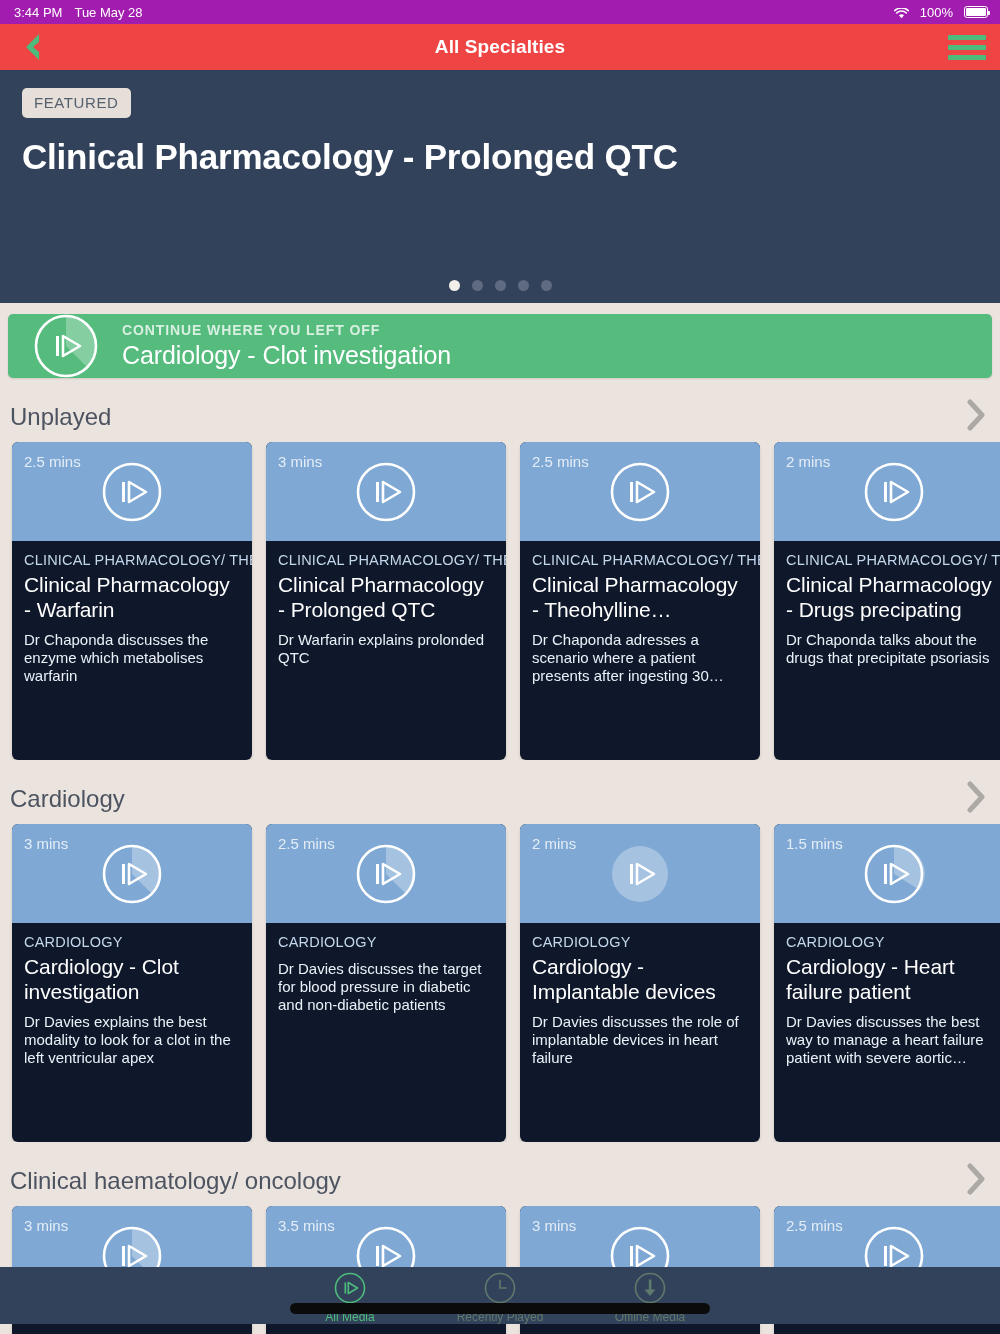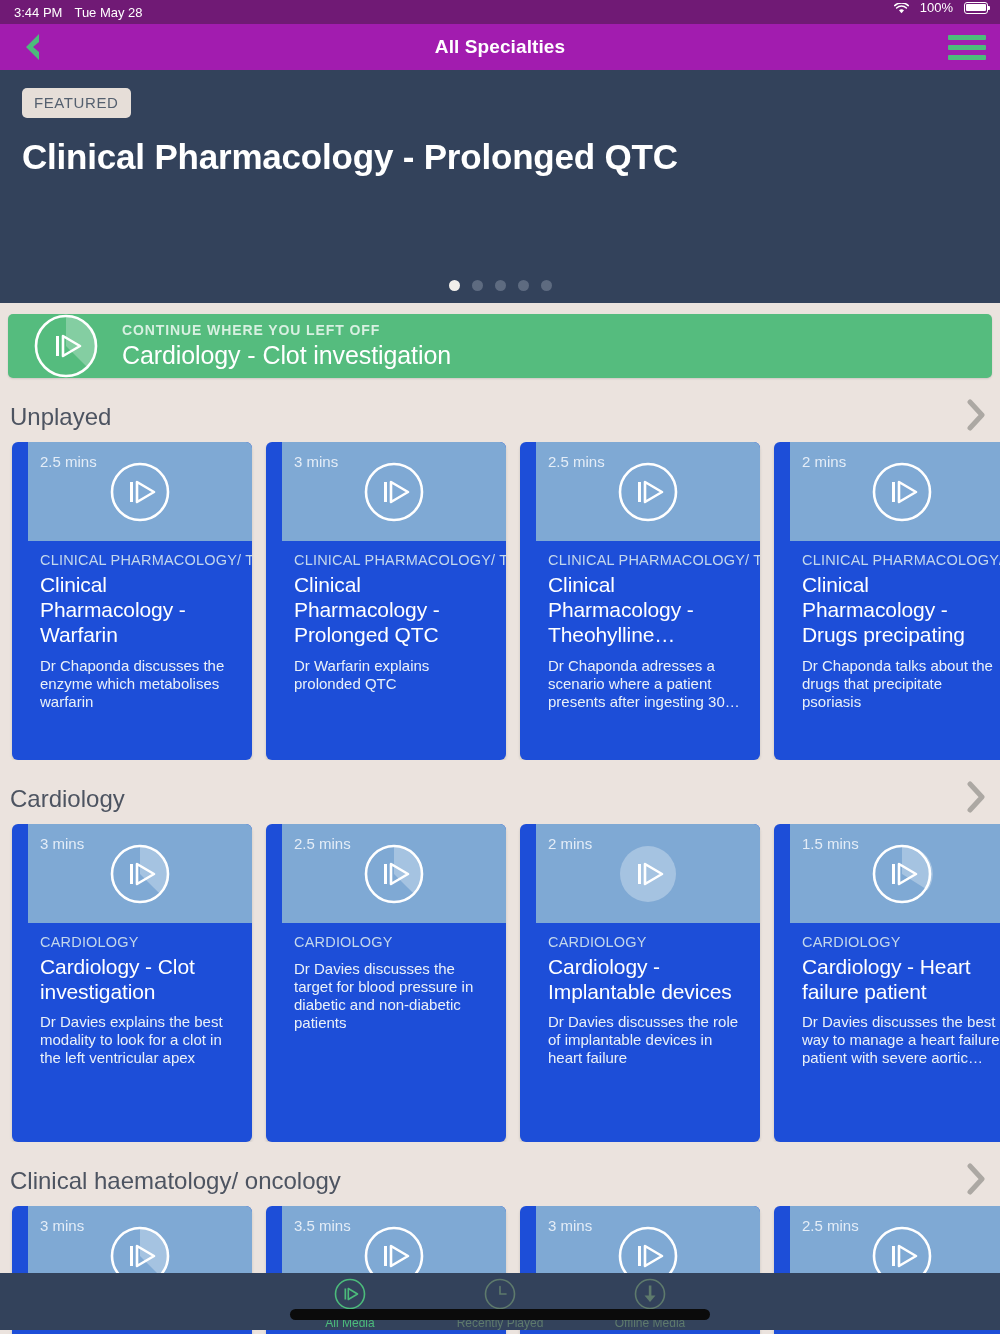--- a/index.html
+++ b/index.html
@@ -6,34 +6,34 @@
   html,body { width:1000px; height:1334px; }
   body {
     background:#EBE3DE;
     font-family:"Liberation Sans", sans-serif;
     overflow:hidden;
     position:relative;
   }
 
   
   .statusbar{
-    height:24px; background:#701a75; color:#ffffff;
-    display:flex; padding:0 14px;
+    height:24px; background:#a21caf; color:#ffffff;
+    display:flex; align-items:center; padding:0 14px;
     font-size:13px; position:relative;
   }
   .status-left{ display:flex; align-items:center; gap:12px; }
   .status-right{ position:absolute; right:12px; display:flex; align-items:center; gap:11px; font-size:13px;}
   .wifi-icon{ display:inline-block; width:15px; height:11px; position:relative; }
   .batt{ width:24px; height:12px; border:1.4px solid #fff; border-radius:3px; position:relative; display:inline-block;}
   .batt:before{ content:""; position:absolute; left:1.2px; top:1.2px; bottom:1.2px; right:1.2px; background:#fff; border-radius:1px;}
   .batt:after{ content:""; position:absolute; right:-3.4px; top:3.5px; width:2px; height:4px; background:#fff; border-radius:0 1px 1px 0;}
 
   
   .navbar{
-    height:46px; background:#a21caf; position:relative;
+    height:46px; background:#ef4444; position:relative;
     display:flex; align-items:center; justify-content:center;
   }
   .nav-title{ color:#fff; font-size:19px; font-weight:bold; letter-spacing:.1px;}
   .back-btn{
     position:absolute; left:14px; top:50%; transform:translateY(-50%);
     width:34px; height:34px; display:flex; align-items:center; justify-content:center;
     cursor:pointer;
   }
   .menu-btn{
     position:absolute; right:14px; top:50%; transform:translateY(-50%);
@@ -81,23 +81,23 @@
     padding:0 14px 0 10px; height:34px;
   }
   .section-title{ font-size:24px; color:#4D5461; }
   .chev{ cursor:pointer; }
 
   .row{
     display:flex; gap:14px; padding:0 12px; margin-top:8px;
     overflow:hidden;
   }
   .card{
-    flex:0 0 240px; width:240px; height:318px; background:#1d4ed8;
+    flex:0 0 240px; width:240px; height:318px; background:#0f172a;
     border-radius:6px; overflow:hidden; cursor:pointer;
-    box-shadow:0 2px 3px rgba(0,0,0,.14); display:flex; flex-direction:column;padding-left:16px;
+    box-shadow:0 2px 3px rgba(0,0,0,.14); display:flex; flex-direction:column;
   }
   .card-thumb{
     height:99px; background:#7FA9D4; position:relative; flex:0 0 99px;
   }
   .card-dur{
     position:absolute; left:12px; top:11px; color:#E4EDF7; font-size:15px;
   }
   .thumb-icon{
     position:absolute; left:50%; top:50%; transform:translate(-50%,-50%);
     width:64px; height:64px;
@@ -109,21 +109,21 @@
   }
   .card-title{
     color:#fff; font-size:21px; line-height:1.2; margin-top:3px; letter-spacing:-.1px;
   }
   .card-desc{
     color:#EAF1F8; font-size:15px; line-height:1.2; margin-top:9px;
   }
 
   
   .tabbar{
-    position:absolute; left:0; bottom:4px; width:1000px; height:57px;
+    position:absolute; left:0; bottom:10px; width:1000px; height:57px;
     background:#33425B; display:flex; align-items:flex-start; justify-content:center;
     padding-top:4px;
     text-align:center;
   }
   .tab{
     width:150px; display:flex; flex-direction:column; align-items:center;
     cursor:pointer; gap:1px;
   }
   .tab-label{ font-size:12px; }
   .tab.active .tab-label{ color:#4CBB7B; }

